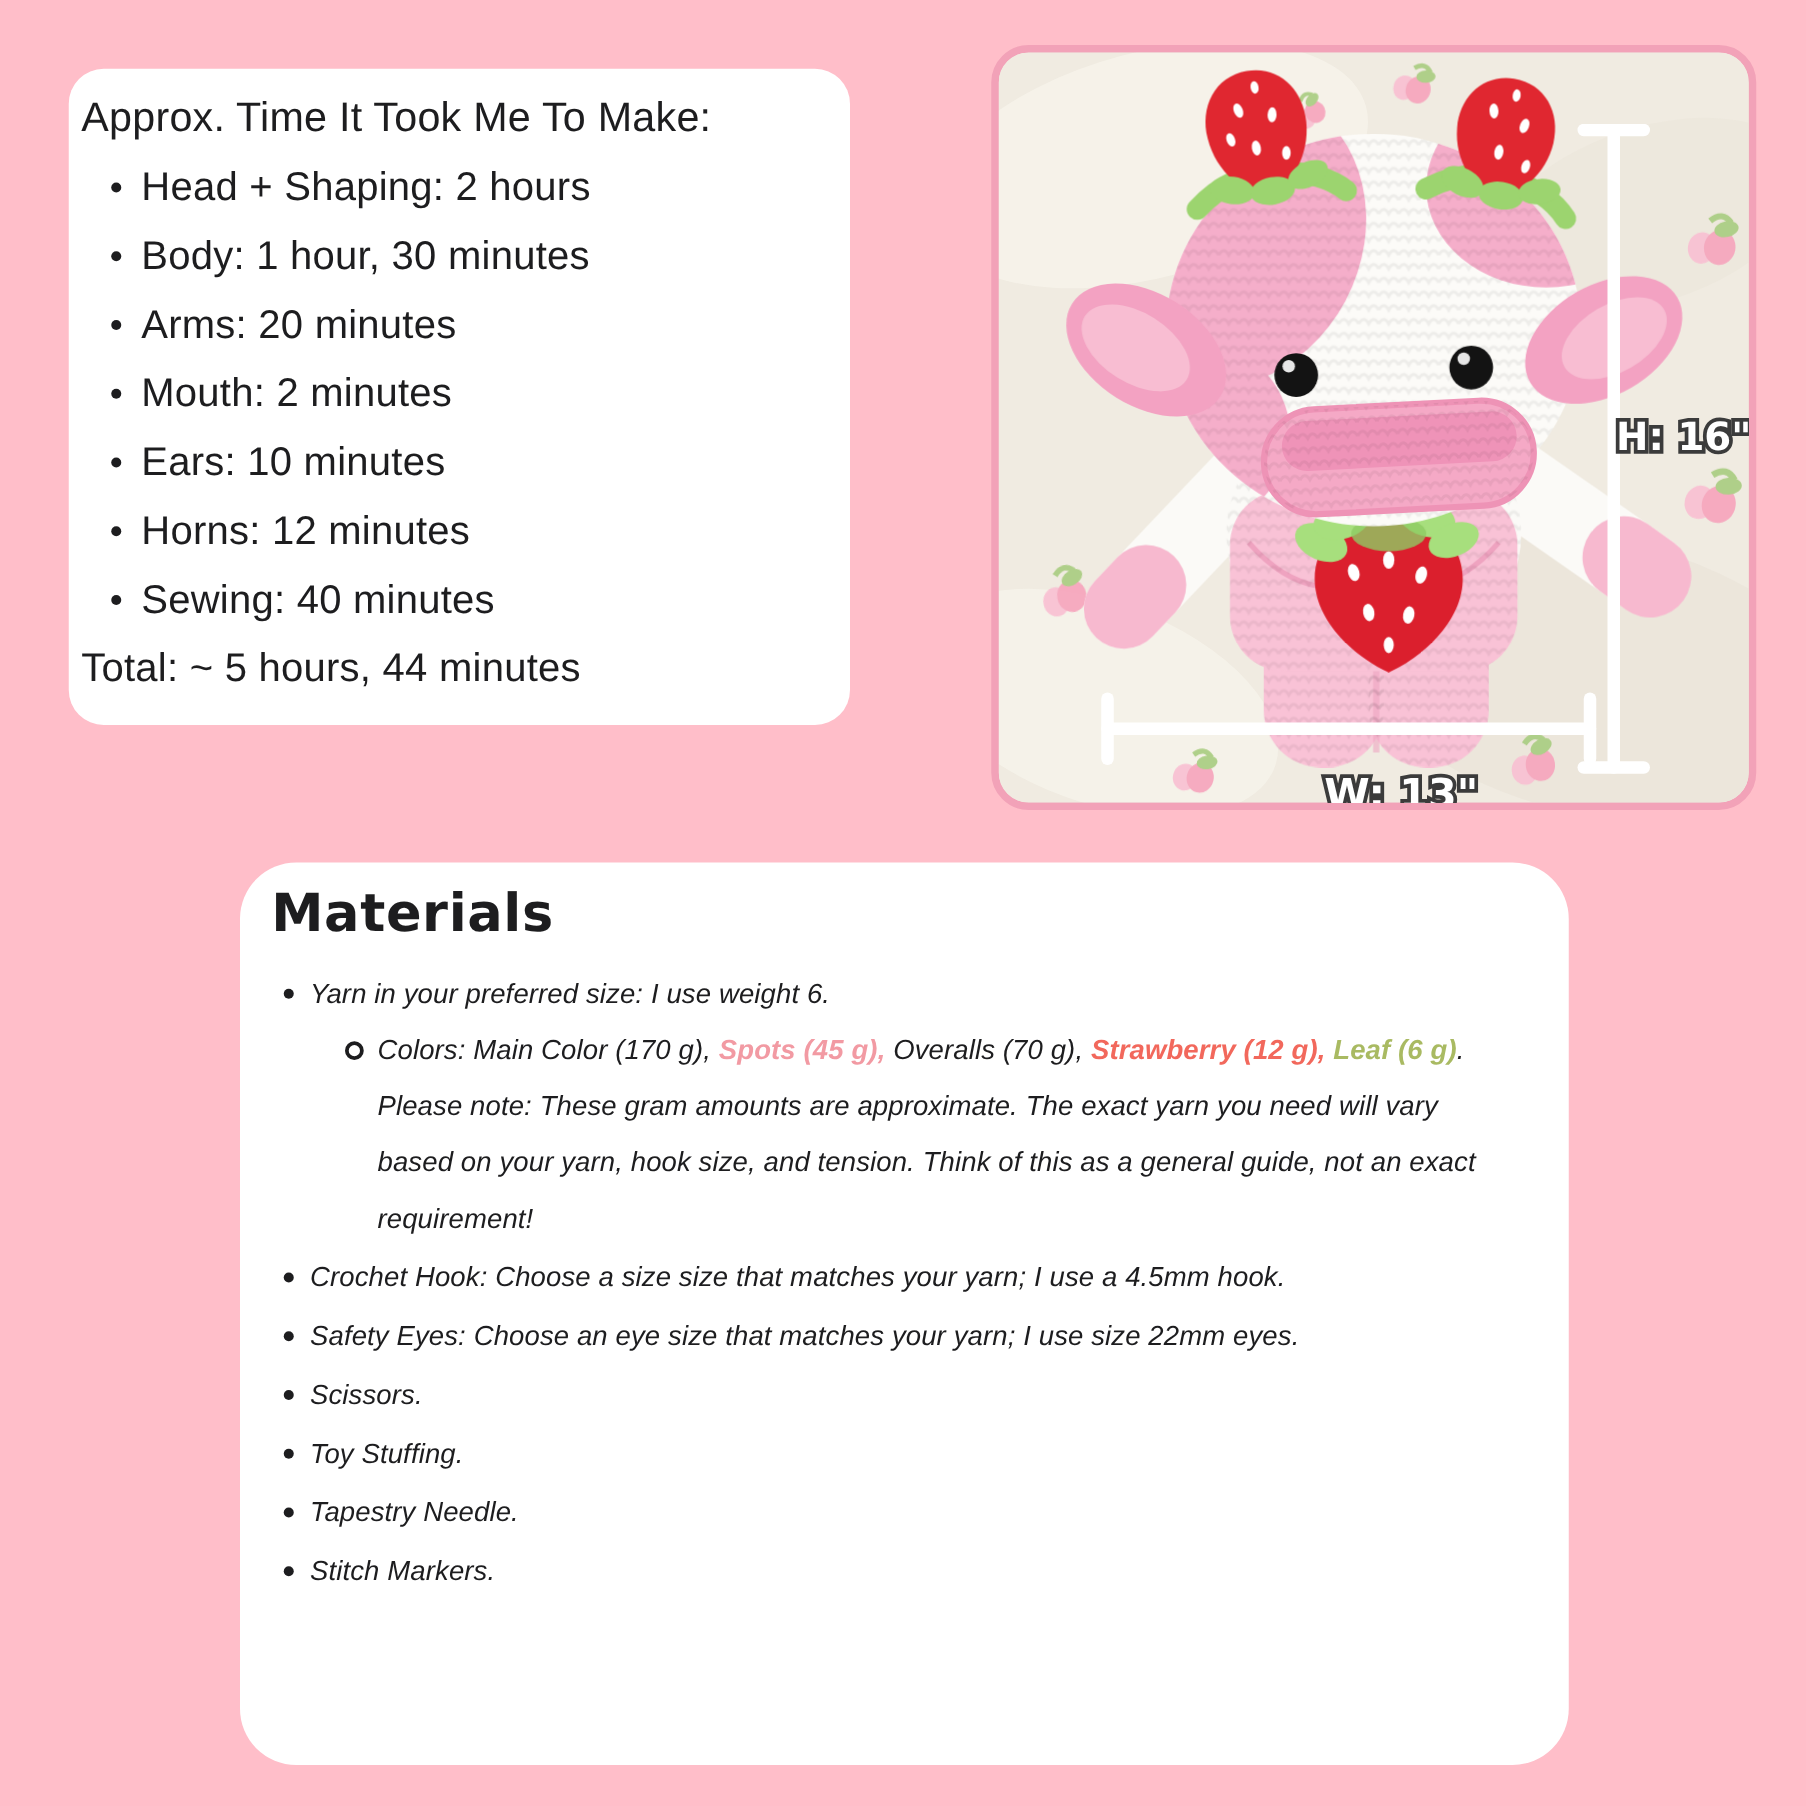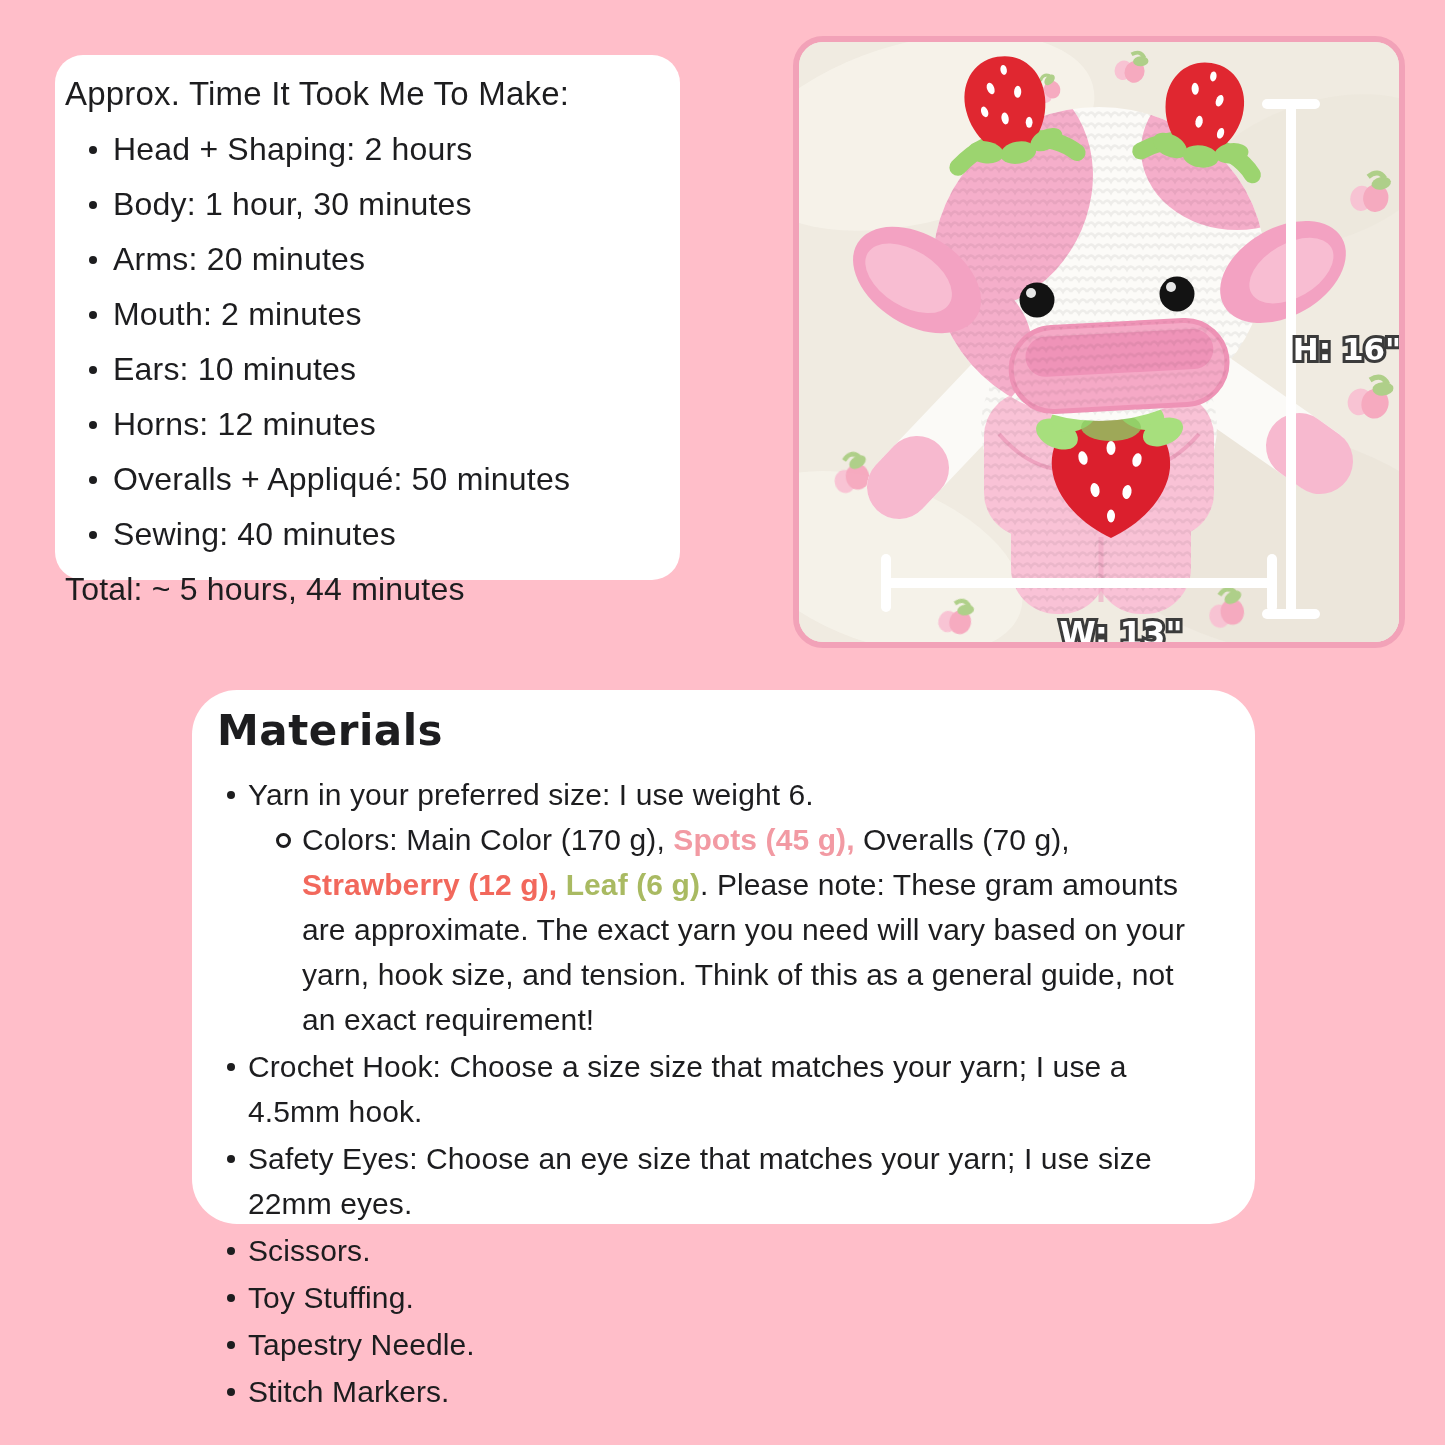--- a/index.html
+++ b/index.html
@@ -38,29 +38,29 @@
     background:#F0EBE1;
   }
   .photo svg{display:block;width:100%;height:100%;}
   .measure-label{
     font-family:"DejaVu Sans", sans-serif;font-weight:bold;
     fill:#FFFFFF;stroke:#3B3B3B;stroke-width:6px;paint-order:stroke;
   }
 
   
   .materials-card{
-    left:192px;top:690px;width:1063px;height:534px;
+    left:192px;top:690px;width:1063px;height:722px;
     border-radius:45px;padding:18px 50px 0 56px;
   }
   .materials-card h2{
     margin:0 0 0 -31px;font-size:42px;line-height:46px;font-weight:900;
     font-family:"DejaVu Sans", sans-serif;letter-spacing:0.5px;
   }
   .mat-list{list-style:none;margin:18px 0 0 0;padding:0;width:962px;
-    font-size:30px;line-height:45px;font-weight:500;letter-spacing:0.1px;}
+    font-size:22px;line-height:45px;font-weight:500;letter-spacing:0.1px;font-style:italic;}
   .mat-list > li{position:relative;margin:0 0 2px 0;}
   .mat-list > li::before{
     content:"";position:absolute;left:-21px;top:19px;width:8px;height:8px;
     border-radius:50%;background:#1D1D1F;
   }
   .mat-sublist{list-style:none;margin:0;padding:0 0 0 54px;}
   .mat-sublist > li{position:relative;}
   .mat-sublist > li::before{
     content:"";position:absolute;left:-26px;top:16px;width:9px;height:9px;
     border:3px solid #1D1D1F;border-radius:50%;background:transparent;
@@ -72,21 +72,20 @@
 
 <section class="card time-card">
   <h2>Approx. Time It Took Me To Make:</h2>
   <ul class="time-list">
     <li>Head + Shaping: 2 hours</li>
     <li>Body: 1 hour, 30 minutes</li>
     <li>Arms: 20 minutes</li>
     <li>Mouth: 2 minutes</li>
     <li>Ears: 10 minutes</li>
     <li>Horns: 12 minutes</li>
-    <li>Overalls + Appliqué: 50 minutes</li>
     <li>Sewing: 40 minutes</li>
   </ul>
   <p class="time-total">Total: ~ 5 hours, 44 minutes</p>
 </section>
 
 <figure class="photo" style="margin:0">
   <svg viewBox="0 0 600 600">
     <defs>
       <clipPath id="headClip">
           <ellipse cx="300" cy="222" rx="166" ry="157"></ellipse>

